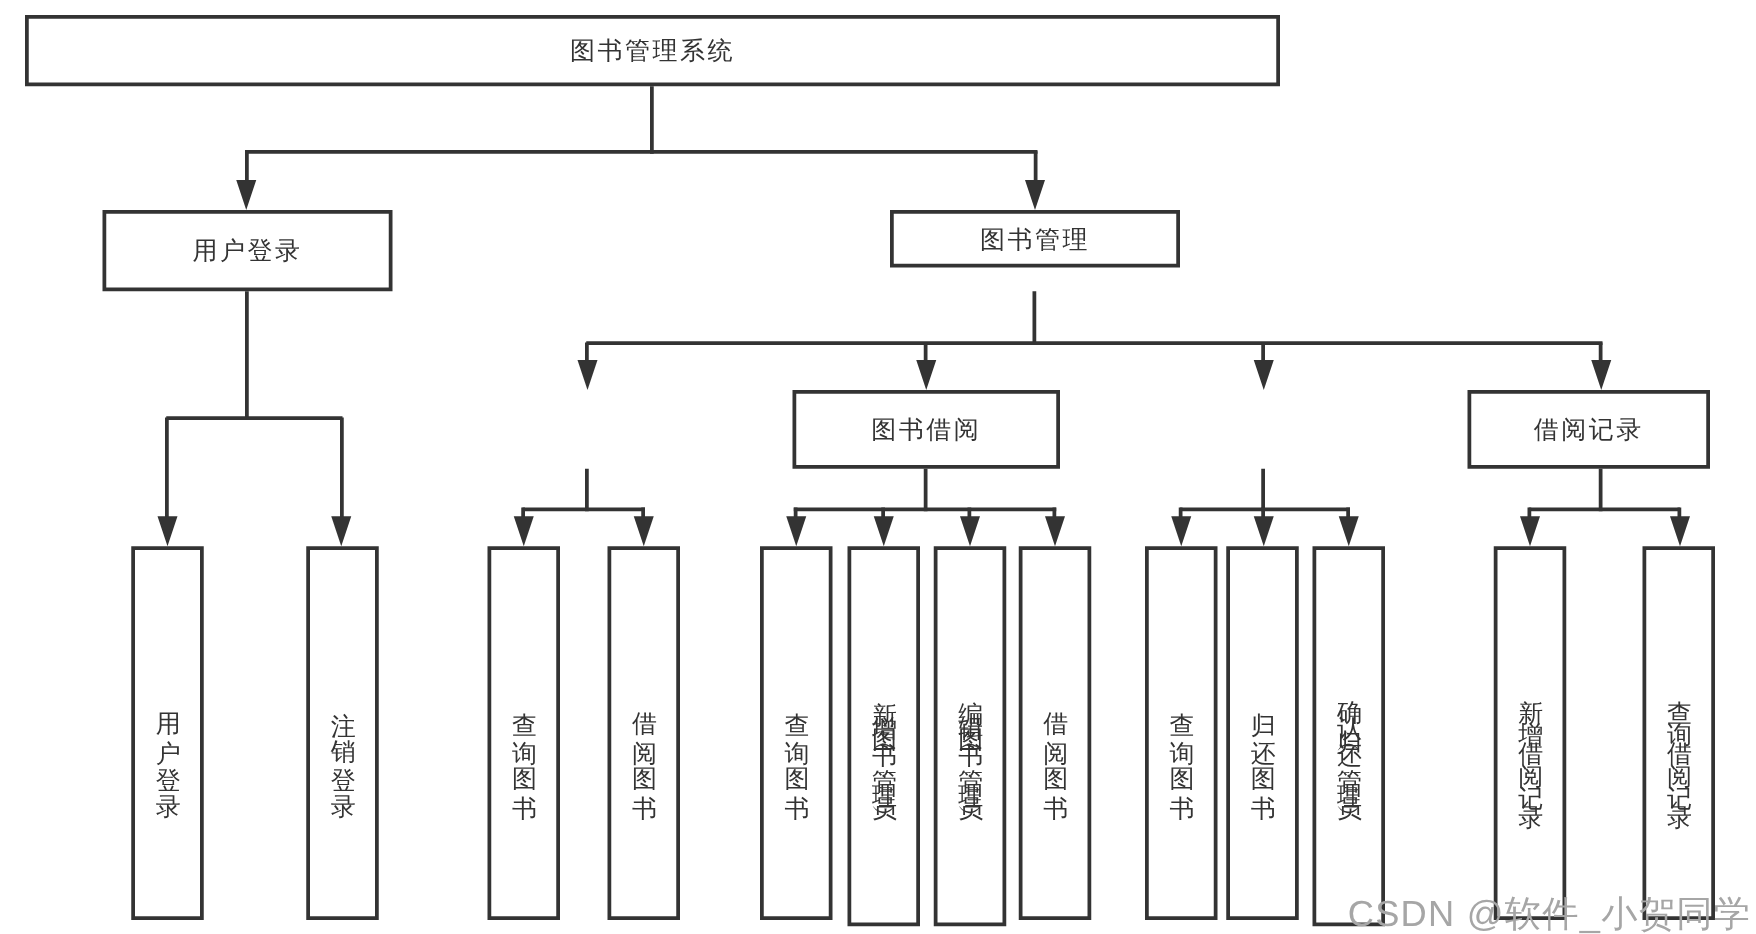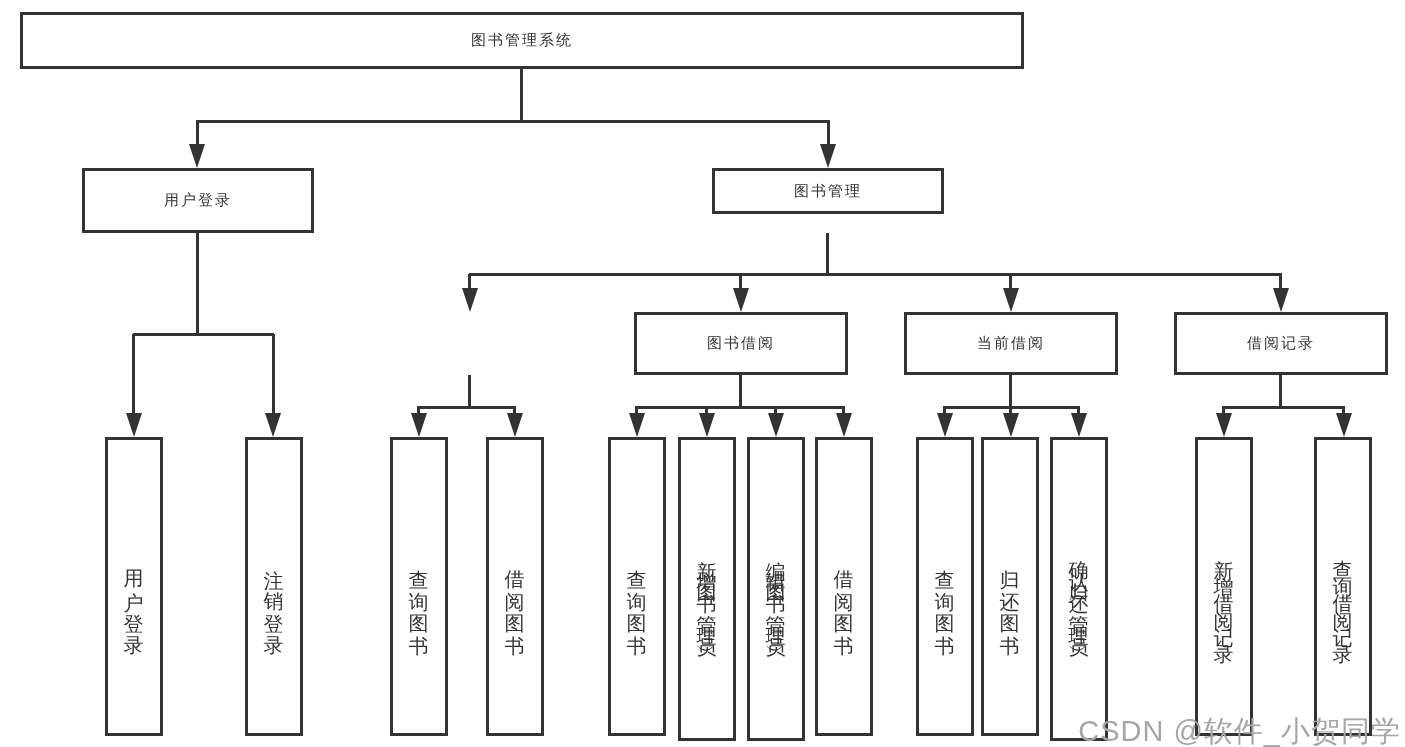--- a/index.html
+++ b/index.html
@@ -4,21 +4,21 @@
 <style>
   html,body{margin:0;padding:0;background:#ffffff;}
   .stage{
     position:relative;width:1405px;height:747px;background:#ffffff;overflow:hidden;
     font-family:"Liberation Sans","DejaVu Sans",sans-serif;color:#333333;
   }
   .box{
     position:absolute;box-sizing:border-box;border:3px solid #333333;background:#ffffff;
     display:flex;align-items:center;justify-content:center;
   }
-  .hbox{font-size:15px;letter-spacing:2px;}
+  .hbox{font-size:20px;letter-spacing:2px;}
   .vbox span{
     writing-mode:vertical-rl;text-orientation:mixed;
     font-size:20px;line-height:1;white-space:nowrap;
   }
   .v4{letter-spacing:22px;margin-bottom:-22px;}
   .v6{letter-spacing:17px;margin-bottom:-17px;}
   .v9{letter-spacing:11px;margin-bottom:-11px;}
   .vline{position:absolute;width:3px;background:#333333;}
   .hline{position:absolute;height:3px;background:#333333;}
   .ah{
@@ -68,24 +68,21 @@
   <div class="vline" style="left:739px;top:274px;height:20px"></div>
   <div class="ah" style="left:733px;top:288px"></div>
   <div class="vline" style="left:1009px;top:274px;height:20px"></div>
   <div class="ah" style="left:1003px;top:288px"></div>
   <div class="vline" style="left:1279px;top:274px;height:20px"></div>
   <div class="ah" style="left:1273px;top:288px"></div>
 
   <div class="box hbox" style="left:634px;top:312px;width:214px;height:63px">
     <span>图书借阅</span>
   </div>
-  <div class="box hbox" style="left:904px;top:312px;width:214px;height:63px">
-    <span>当前借阅</span>
-  </div>
-  <div class="box hbox" style="left:1174px;top:312px;width:214px;height:63px">
+  <div class="box hbox" style="left:1174px;top:312px;width:194px;height:63px">
     <span>借阅记录</span>
   </div>
 
   <div class="vline" style="left:468px;top:375px;height:34px"></div>
   <div class="hline" style="left:418px;top:406px;width:98px"></div>
   <div class="vline" style="left:417px;top:406px;height:12px"></div>
   <div class="ah" style="left:411px;top:413px"></div>
   <div class="vline" style="left:513px;top:406px;height:12px"></div>
   <div class="ah" style="left:507px;top:413px"></div>
 

